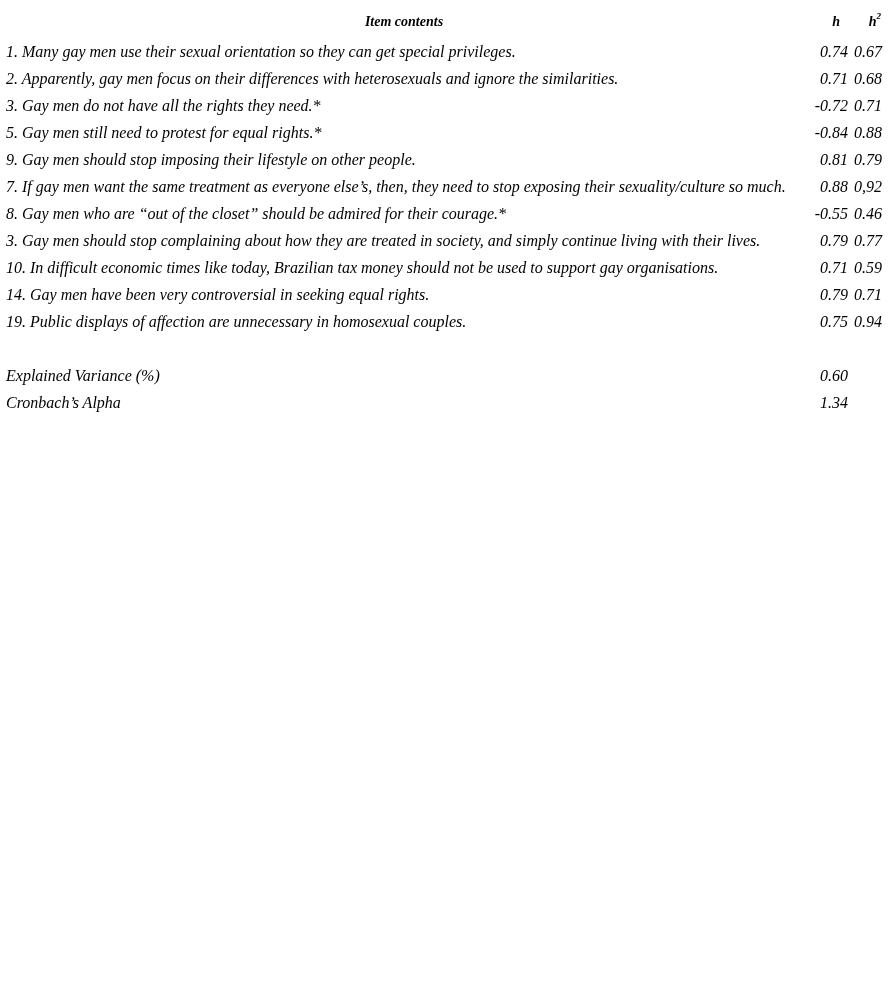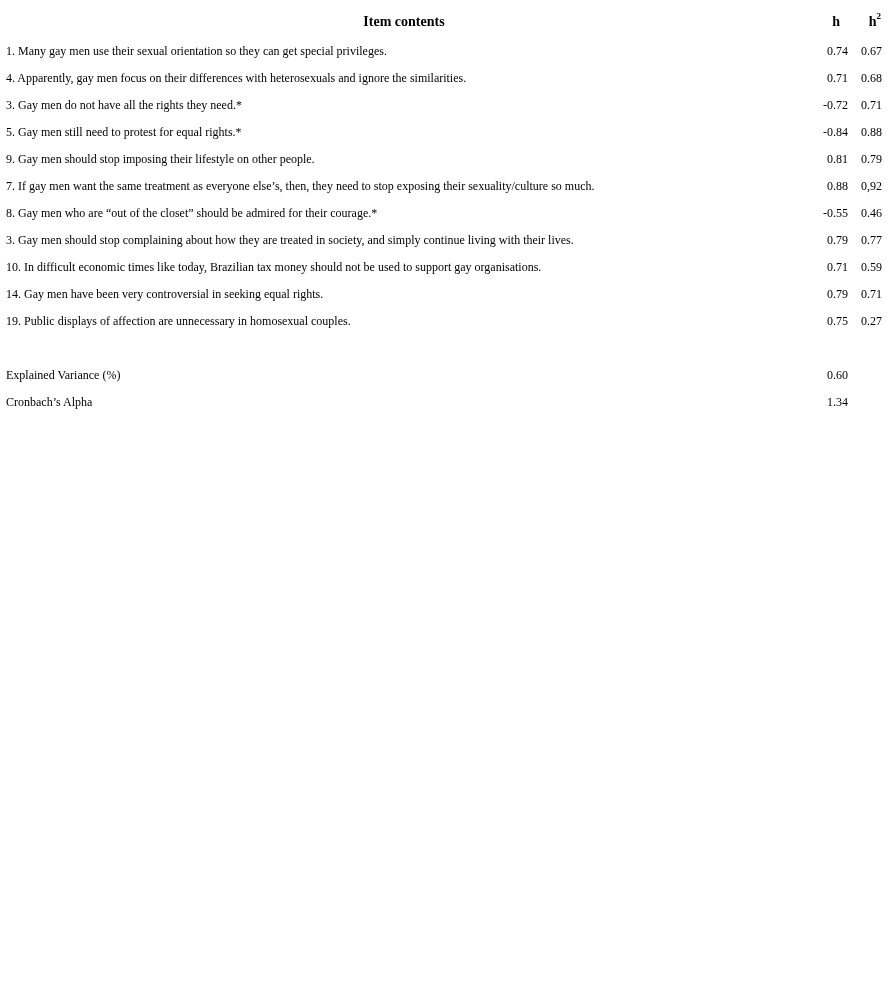--- a/index.html
+++ b/index.html
@@ -9,34 +9,35 @@
   }
   body {
     width: 894px;
     height: 998px;
     font-family: "Liberation Serif", "DejaVu Serif", serif;
     color: #000000;
     overflow: hidden;
   }
   .page {
     padding: 8px 0 0 6px;
+    font-style: italic;
   }
   table.loadings {
     border-collapse: collapse;
     table-layout: fixed;
     width: 876px;
   }
   col.c-item { width: 796px; }
   col.c-h    { width: 46px; }
   col.c-h2   { width: 34px; }
   th, td {
     padding: 0;
     white-space: nowrap;
     overflow: visible;
-    font-size: 12px;
+    font-size: 16px;
     font-weight: normal;
   }
   tr.header-row th {
     height: 30px;
     line-height: 28px;
     vertical-align: top;
     font-weight: bold;
     font-size: 14px;
   }
   th.item-head { text-align: center; }
@@ -72,21 +73,21 @@
         <th class="item-head">Item contents</th>
         <th class="h-head"><span>h</span></th>
         <th class="h2-head"><span>h</span><sup class="hsup">2</sup></th>
       </tr>
       <tr class="item-row">
     <td class="item-cell">1. Many gay men use their sexual orientation so they can get special privileges.</td>
     <td class="val-cell">0.74</td>
     <td class="val-cell">0.67</td>
   </tr>
         <tr class="item-row">
-    <td class="item-cell">4. Apparently, gay men focus on their differences with heterosexuals and ignore the similarities.</td>
+    <td class="item-cell">2. Apparently, gay men focus on their differences with heterosexuals and ignore the similarities.</td>
     <td class="val-cell">0.71</td>
     <td class="val-cell">0.68</td>
   </tr>
         <tr class="item-row">
     <td class="item-cell">3. Gay men do not have all the rights they need.*</td>
     <td class="val-cell">-0.72</td>
     <td class="val-cell">0.71</td>
   </tr>
         <tr class="item-row">
     <td class="item-cell">5. Gay men still need to protest for equal rights.*</td>
@@ -119,21 +120,21 @@
     <td class="val-cell">0.59</td>
   </tr>
         <tr class="item-row">
     <td class="item-cell">14. Gay men have been very controversial in seeking equal rights.</td>
     <td class="val-cell">0.79</td>
     <td class="val-cell">0.71</td>
   </tr>
         <tr class="item-row">
     <td class="item-cell">19. Public displays of affection are unnecessary in homosexual couples.</td>
     <td class="val-cell">0.75</td>
-    <td class="val-cell">0.27</td>
+    <td class="val-cell">0.94</td>
   </tr>
         <tr class="spacer-row" id="spacer-row">
         <td></td>
         <td></td>
         <td></td>
       </tr>
     <tr class="stat-row">
     <td class="item-cell">Explained Variance (%)</td>
     <td class="val-cell">0.60</td>
     <td class="val-cell"></td>

